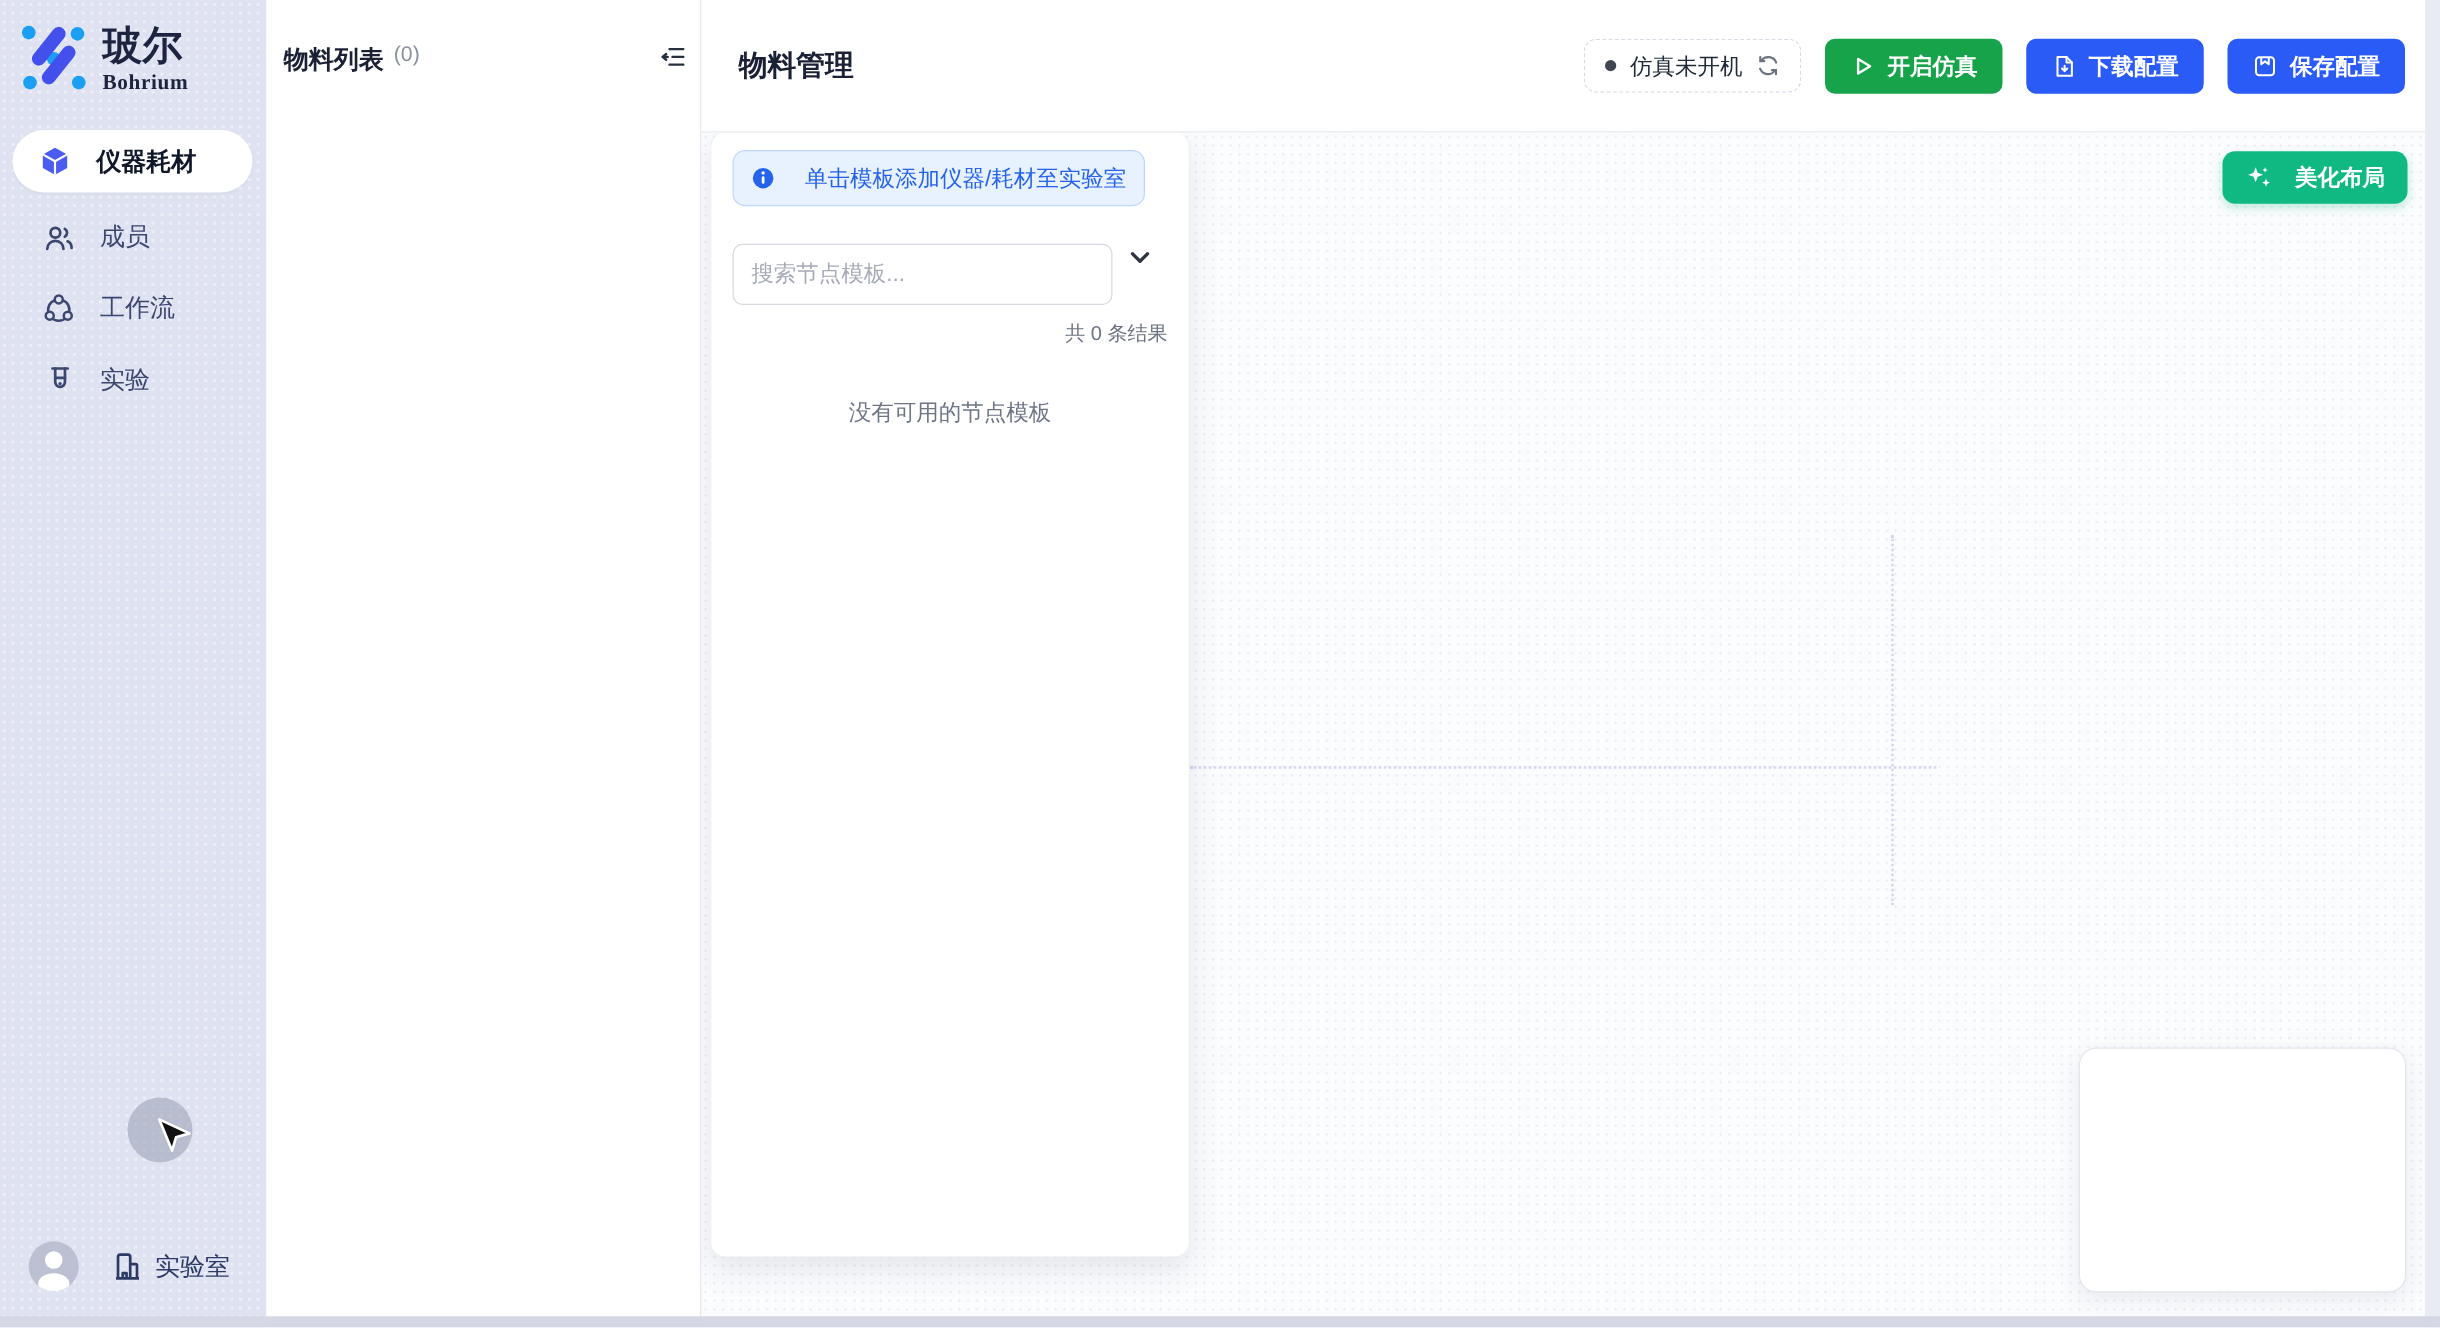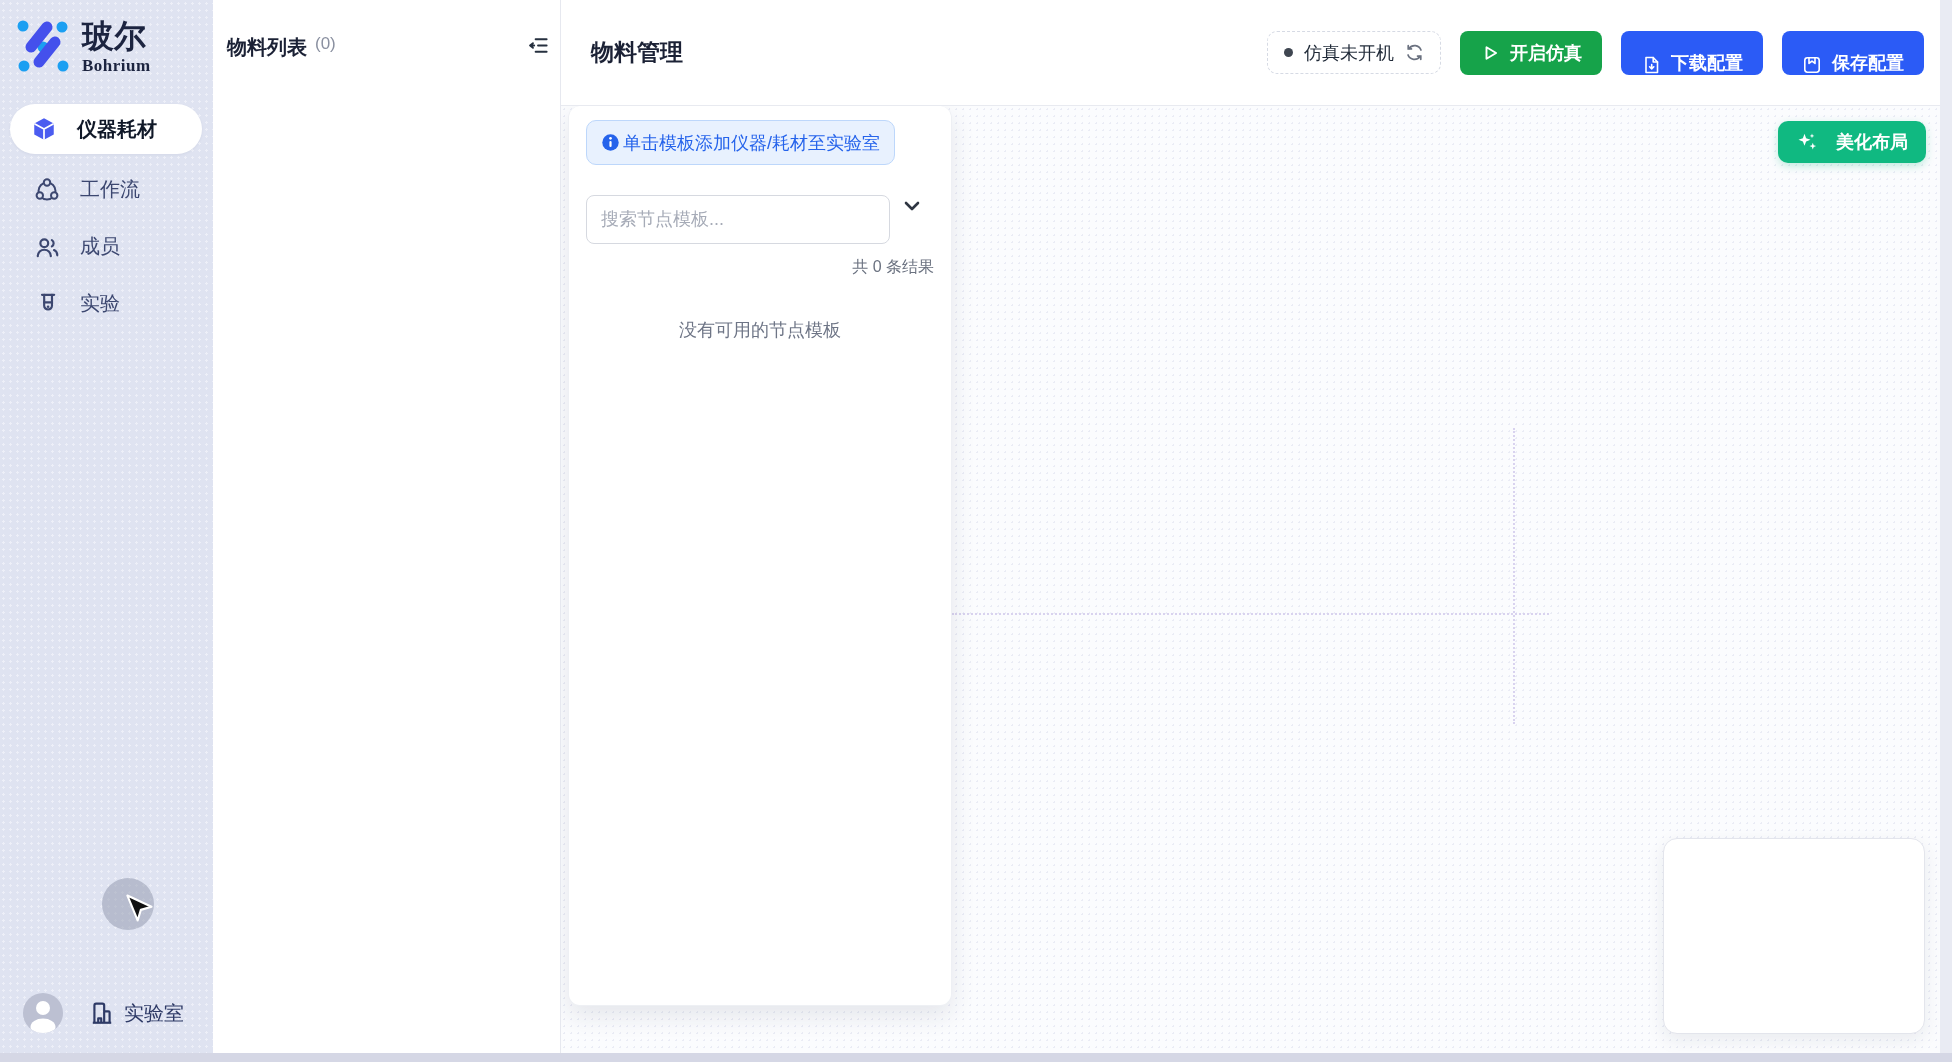--- a/index.html
+++ b/index.html
@@ -53,41 +53,41 @@
   .status-chip {
     display:flex; align-items:center; gap:11px; height:43px; padding:0 16px;
     border:1.5px dashed #d6dae4; border-radius:10px; background:#fff; cursor:pointer;
   }
   .status-dot { width:9px; height:9px; border-radius:50%; background:#3f4651; }
   .status-text { font-size:18px; color:#1f2937; }
   .btn { display:flex; align-items:center; gap:10px; height:44px; padding:0 20px;
     border:none; border-radius:8px; font-size:18px; font-weight:700; color:#fff;
     cursor:pointer; font-family:inherit; }
   .btn-green { background:#16a34a; }
-  .btn-blue  { background:#2b5bf6;align-items:flex-end; }
+  .btn-blue  { background:#2b5bf6; }
 
   
   .canvas {
     position:absolute; left:561px; top:106px; right:0; bottom:0;
     background-color:#fbfcfe;
     background-image:radial-gradient(#eaecf5 1px, transparent 1px);
     background-size:7px 7px;
   }
   .guide-h { position:absolute; left:391px; top:507px; width:597px; border-top:2px dotted #d9d3ef; }
   .guide-v { position:absolute; left:952px; top:322px; height:296px; border-left:2px dotted #d9d3ef; }
 
   
   .template-panel {
     position:absolute; left:7px; top:0; width:384px; height:900px;
     background:#ffffff; border:1px solid #eef0f4; border-top:none;
     border-radius:12px; box-shadow:0 10px 24px rgba(25,35,70,.10);
     padding:14px 17px;
   }
   .tip-pill {
-    display:inline-flex; align-items:center; gap:3px;
+    display:inline-flex; align-items:center; gap:24px;
     background:#e8f1fe; border:1px solid #bdd7fb; border-radius:10px;
     height:45px; padding:0 14px; cursor:default;
   }
   .tip-text { font-size:18px; color:#2563eb; }
   .search-row { display:flex; align-items:flex-start; margin-top:30px; }
   .search-input {
     flex:1; height:49px; border:1.5px solid #d6d9e0; border-radius:8px;
     padding:0 14px; font-size:18px; color:#333; font-family:inherit; background:#fff; outline:none;
   }
   .search-input::placeholder { color:#a6abb7; }
@@ -142,39 +142,39 @@
       <span>
         <svg width="26" height="26" viewBox="0 0 24 24" fill="none">
           <path d="M12 2l9 5v10l-9 5-9-5V7l9-5z" fill="#4b5cf0"></path>
           <path d="M12 12L3.6 7.3M12 12l8.4-4.7M12 12v9.4" stroke="#ffffff" stroke-width="1.6" stroke-linecap="round"></path>
         </svg>
       </span>
       <span class="nav-label">仪器耗材</span>
     </div>
     <div class="nav-item">
       <span>
+        <svg width="26" height="26" viewBox="0 0 24 24" fill="none" stroke="#3c4770" stroke-width="2" stroke-linecap="round">
+          <circle cx="9.5" cy="8.5" r="3.6"></circle>
+          <path d="M3.5 20.5c0-3.6 2.7-6 6-6s6 2.4 6 6"></path>
+          <path d="M16.5 5.6a3.4 3.4 0 0 1 0 5.8"></path>
+          <path d="M18.5 14.8c1.9.8 3 2.6 3 4.9"></path>
+        </svg>
+      </span>
+      <span class="nav-label">成员</span>
+    </div>
+    <div class="nav-item">
+      <span>
         <svg width="26" height="26" viewBox="0 0 26 26" fill="none">
           <circle cx="13" cy="14" r="8.5" stroke="#3c4770" stroke-width="2"></circle>
           <circle cx="13" cy="5.5" r="3.2" fill="#dfe3f1" stroke="#3c4770" stroke-width="2"></circle>
           <circle cx="5.8" cy="18.5" r="3.2" fill="#dfe3f1" stroke="#3c4770" stroke-width="2"></circle>
           <circle cx="20.2" cy="18.5" r="3.2" fill="#dfe3f1" stroke="#3c4770" stroke-width="2"></circle>
         </svg>
       </span>
       <span class="nav-label">工作流</span>
-    </div>
-    <div class="nav-item">
-      <span>
-        <svg width="26" height="26" viewBox="0 0 24 24" fill="none" stroke="#3c4770" stroke-width="2" stroke-linecap="round">
-          <circle cx="9.5" cy="8.5" r="3.6"></circle>
-          <path d="M3.5 20.5c0-3.6 2.7-6 6-6s6 2.4 6 6"></path>
-          <path d="M16.5 5.6a3.4 3.4 0 0 1 0 5.8"></path>
-          <path d="M18.5 14.8c1.9.8 3 2.6 3 4.9"></path>
-        </svg>
-      </span>
-      <span class="nav-label">成员</span>
     </div>
     <div class="nav-item">
       <span>
         <svg width="26" height="26" viewBox="0 0 24 24" fill="none" stroke="#3c4770" stroke-width="2" stroke-linecap="round">
           <path d="M9.4 3.5v10a3.6 3.6 0 1 0 7.2 0v-10"></path>
           <path d="M7.4 3.5h11.2"></path>
           <path d="M9.4 10.5h7.2"></path>
           <circle cx="13" cy="14.6" r="1.2" fill="#3c4770" stroke="none"></circle>
         </svg>
       </span>

